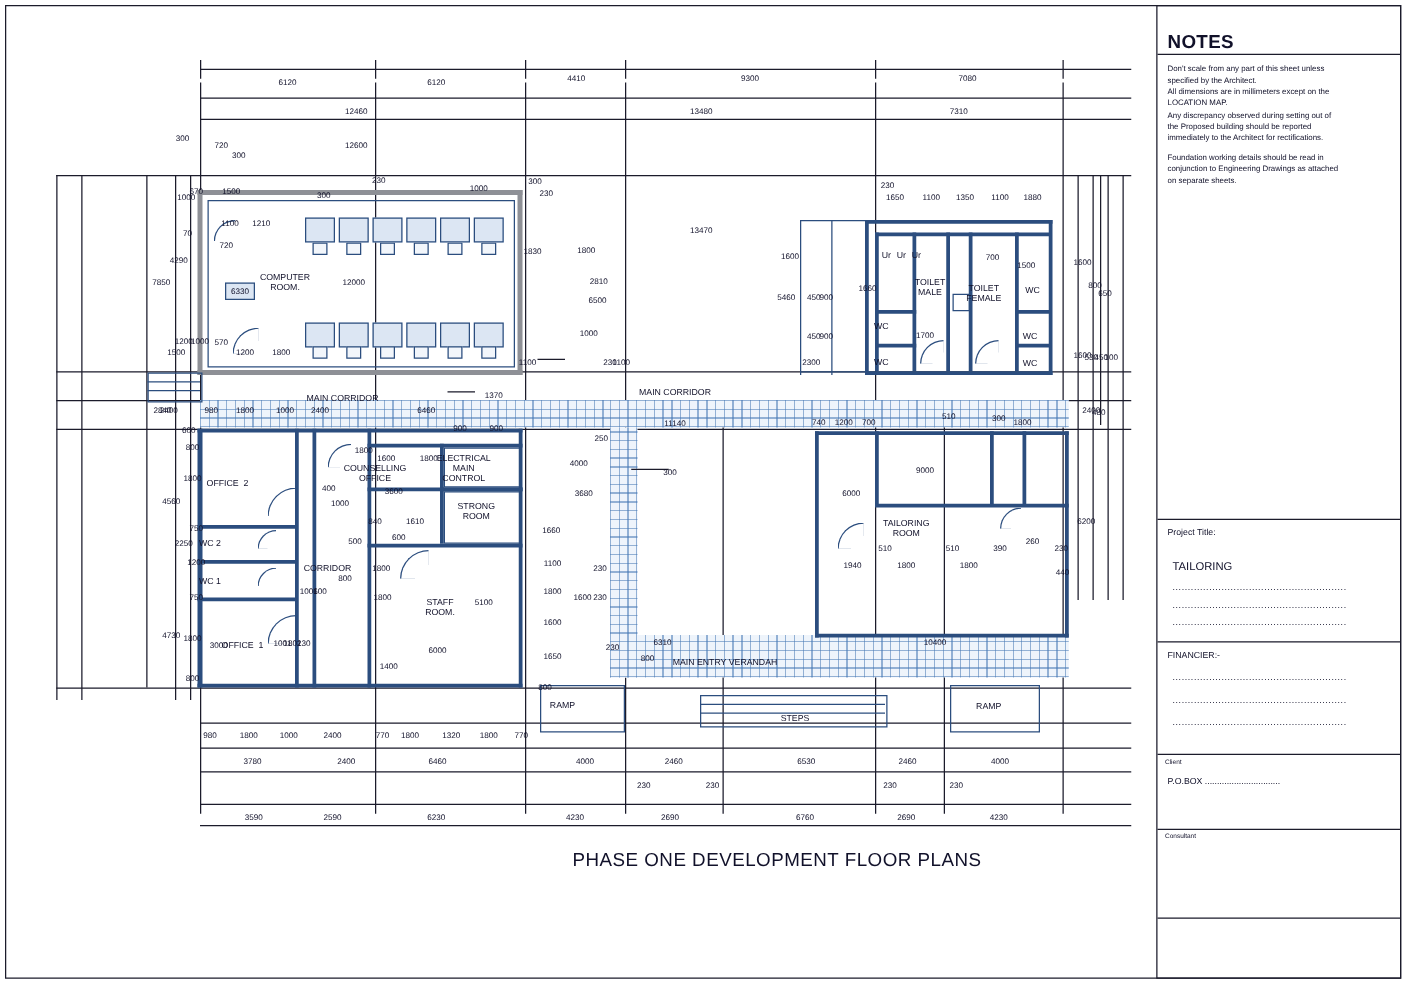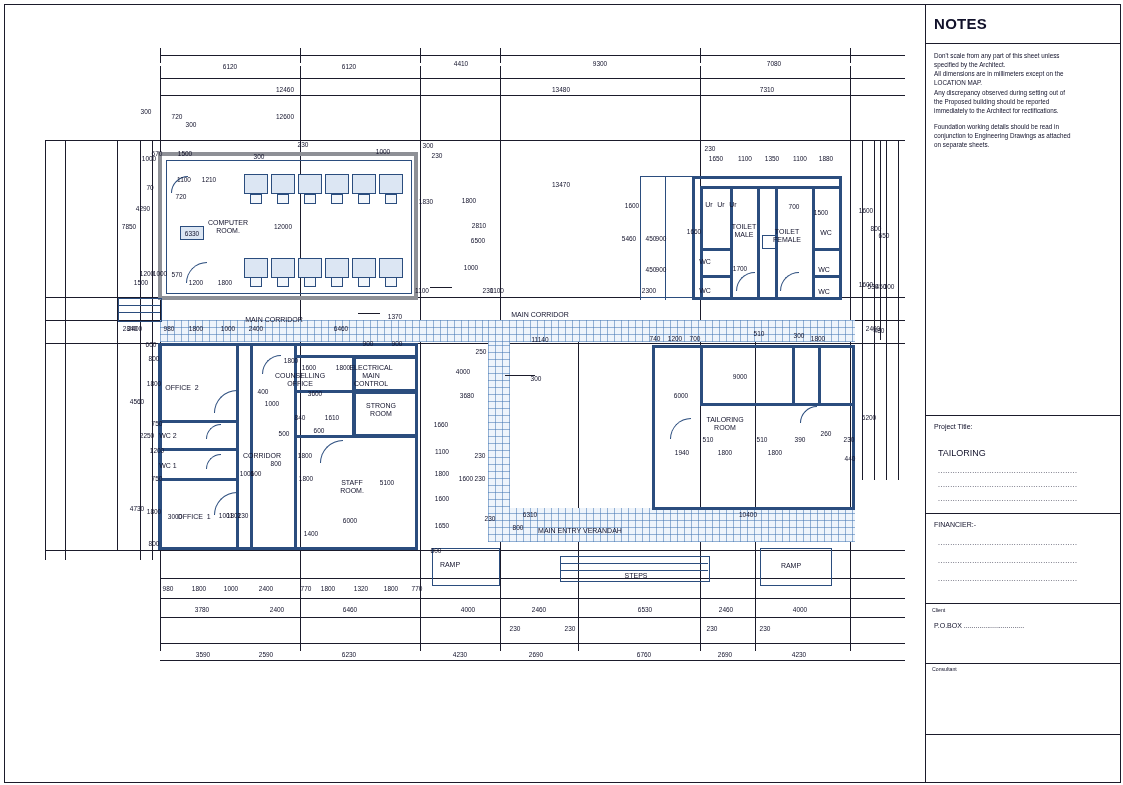--- a/index.html
+++ b/index.html
@@ -413,24 +413,25 @@
       <div class="dim" style="left: 272px; top: 400px; transform: translateX(-50%);">1000</div>
       <div class="dim" style="left: 284px; top: 430px; transform: translateX(-50%);">500</div>
       <div class="dim" style="left: 247px; top: 470px; transform: translateX(-50%);">1001</div>
       <div class="dim" style="left: 256px; top: 470px; transform: translateX(-50%);">600</div>
       <div class="dim" style="left: 276px; top: 460px; transform: translateX(-50%);">800</div>
       <div class="dim" style="left: 243px; top: 512px; transform: translateX(-50%);">230</div>
       <div class="dim" style="left: 234px; top: 512px; transform: translateX(-50%);">1801</div>
       <div class="dim" style="left: 226px; top: 512px; transform: translateX(-50%);">1001</div>
     </div>
 
+  <div class="title-main" style="left:458px;top:680px;">PHASE ONE  DEVELOPMENT FLOOR PLANS</div>
 
   <div id="panel">
 
-    <div class="ph" style="left:8px;top:10px;text-align:right;">NOTES</div>
+    <div class="ph" style="left:8px;top:20px;text-align:right;">NOTES</div>
     <div class="pdiv" style="top:38px;"></div>
     <div id="notes-body" class="ptxt" style="left:8px;top:46px;width:178px;">
         <div>Don't scale from any part of this sheet unless</div>
         <div>specified by the Architect.</div>
         <div>All dimensions are in millimeters  except on the</div>
         <div>LOCATION MAP.</div>
         <div>Any discrepancy observed during setting out of</div>
         <div>the Proposed building  should be reported</div>
         <div>immediately to the Architect for rectifications.</div>
         <div style="height: 7px;"></div>

